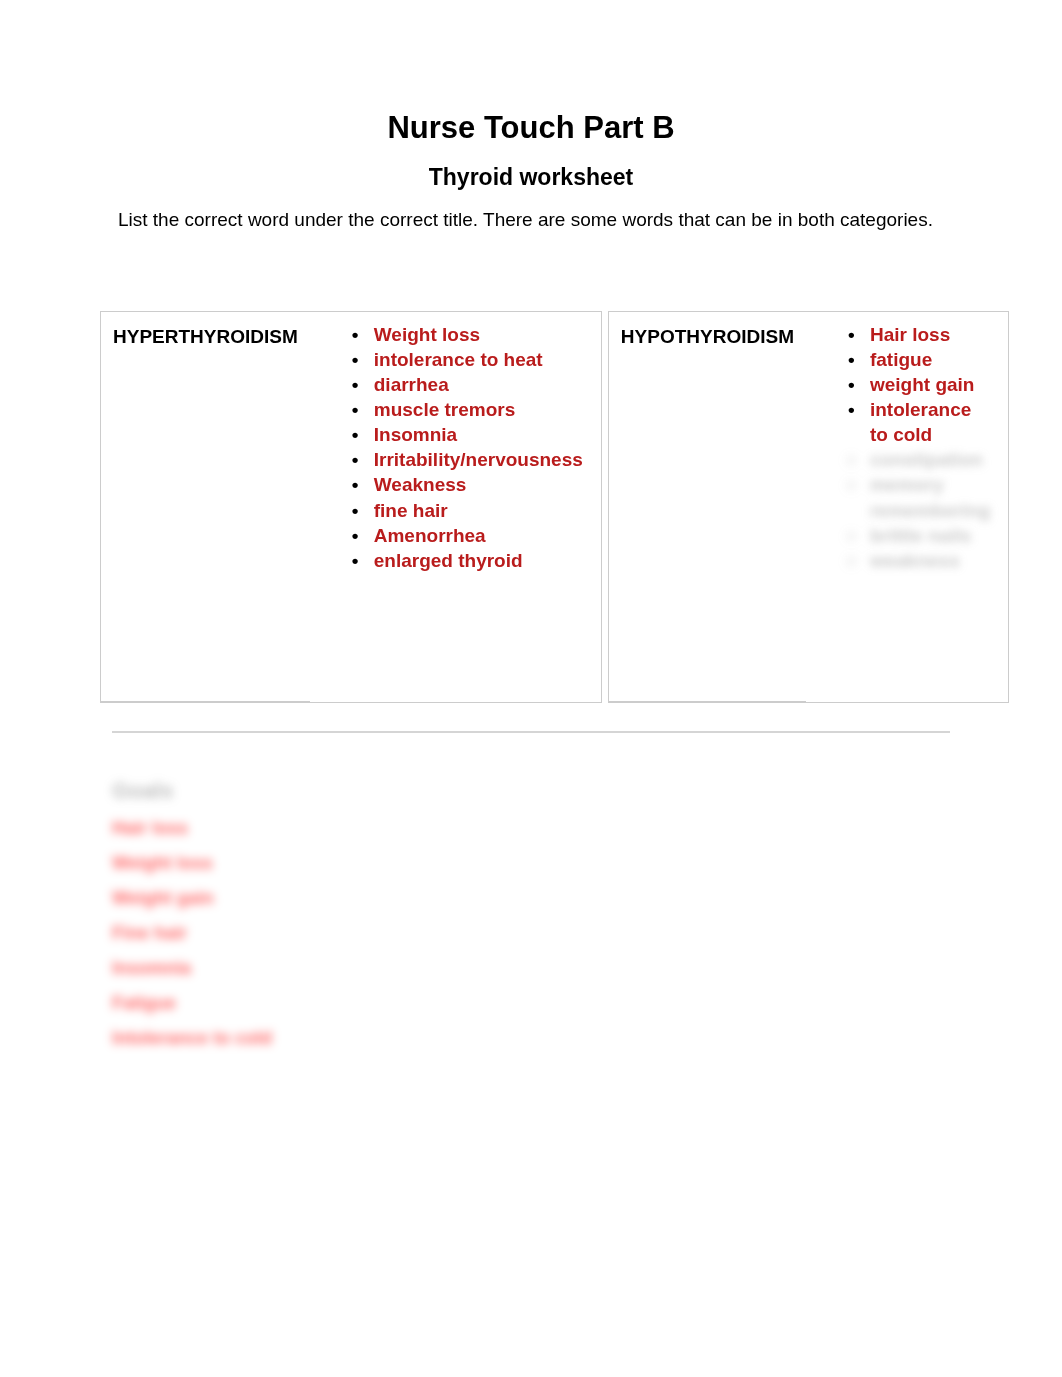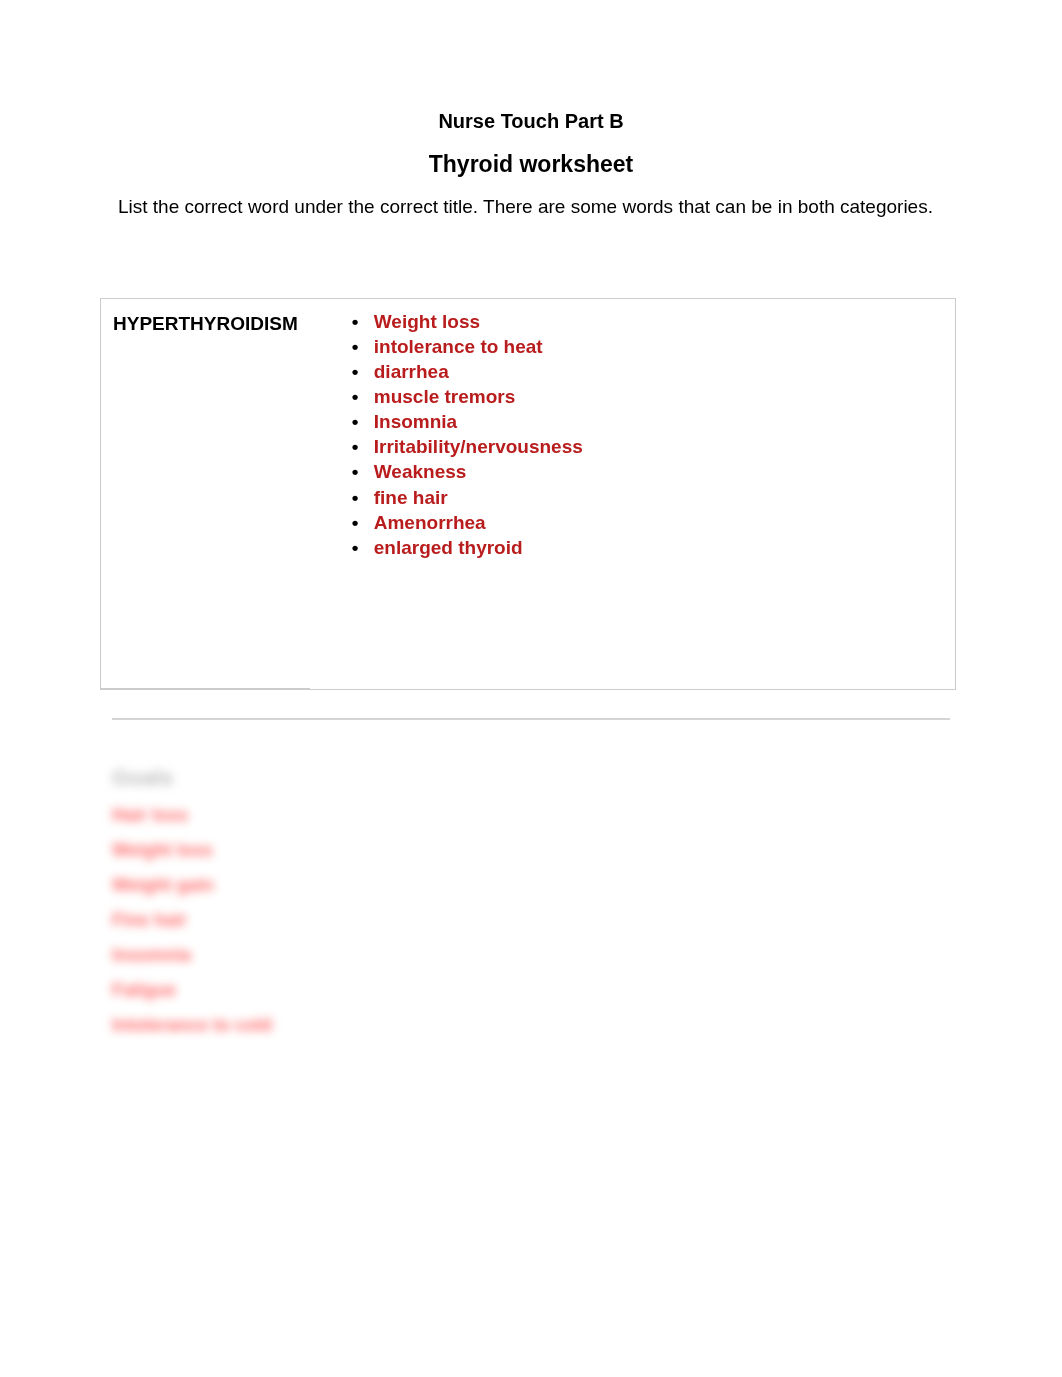--- a/index.html
+++ b/index.html
@@ -8,21 +8,21 @@
       box-sizing: border-box;
     }
     body {
       font-family: -apple-system, BlinkMacSystemFont, "Segoe UI", Arial, sans-serif;
       background: #fff;
       width: 1062px;
       padding: 110px 100px 60px 100px;
     }
     .title-main {
       text-align: center;
-      font-size: 20px;
+      font-size: 31px;
       font-weight: 700;
       color: #000;
       margin-bottom: 18px;
     }
     .title-sub {
       text-align: center;
       font-size: 23px;
       font-weight: 700;
       color: #000;
       margin-bottom: 18px;
@@ -130,20 +130,35 @@
         <li>muscle tremors</li>
         <li>Insomnia</li>
         <li>Irritability/nervousness</li>
         <li>Weakness</li>
         <li>fine hair</li>
         <li>Amenorrhea</li>
         <li>enlarged thyroid</li>
       </ul>
     </div>
   </div>
+  <div class="column">
+    <div class="col-header">HYPOTHYROIDISM</div>
+    <div class="col-body">
+      <ul>
+        <li>Hair loss</li>
+        <li>fatigue</li>
+        <li>weight gain</li>
+        <li> intolerance to cold</li>
+        <li class="blurred">constipation</li>
+        <li class="blurred">memory remembering</li>
+        <li class="blurred">brittle nails</li>
+        <li class="blurred">weakness</li>
+      </ul>
+    </div>
+  </div>
 </div>
 
 <div class="divider"></div>
 
 <div class="goals-header">Goals</div>
 <ul class="goals-list">
   <li>Hair loss</li>
   <li>Weight loss</li>
   <li>Weight gain</li>
   <li>Fine hair</li>

